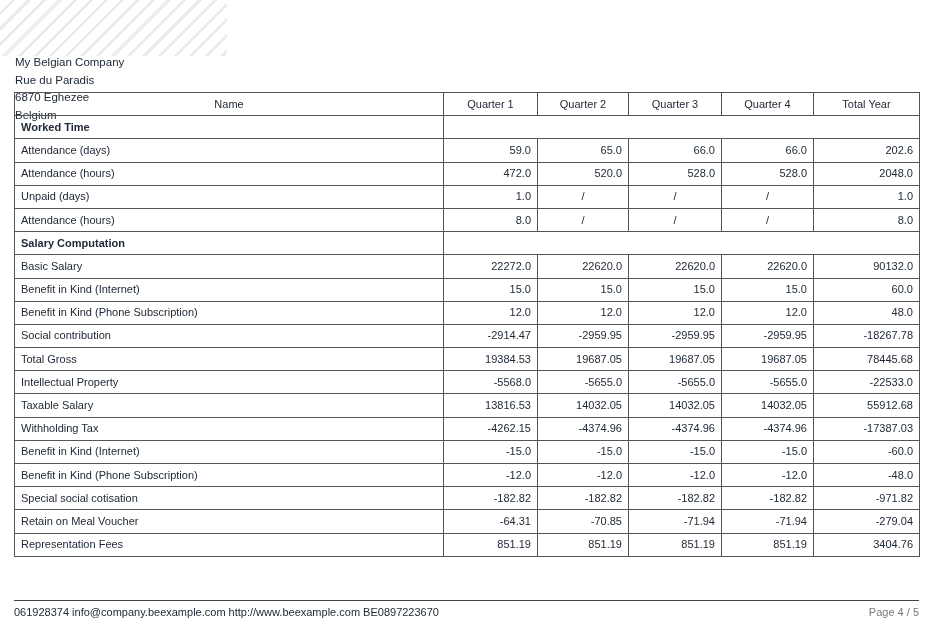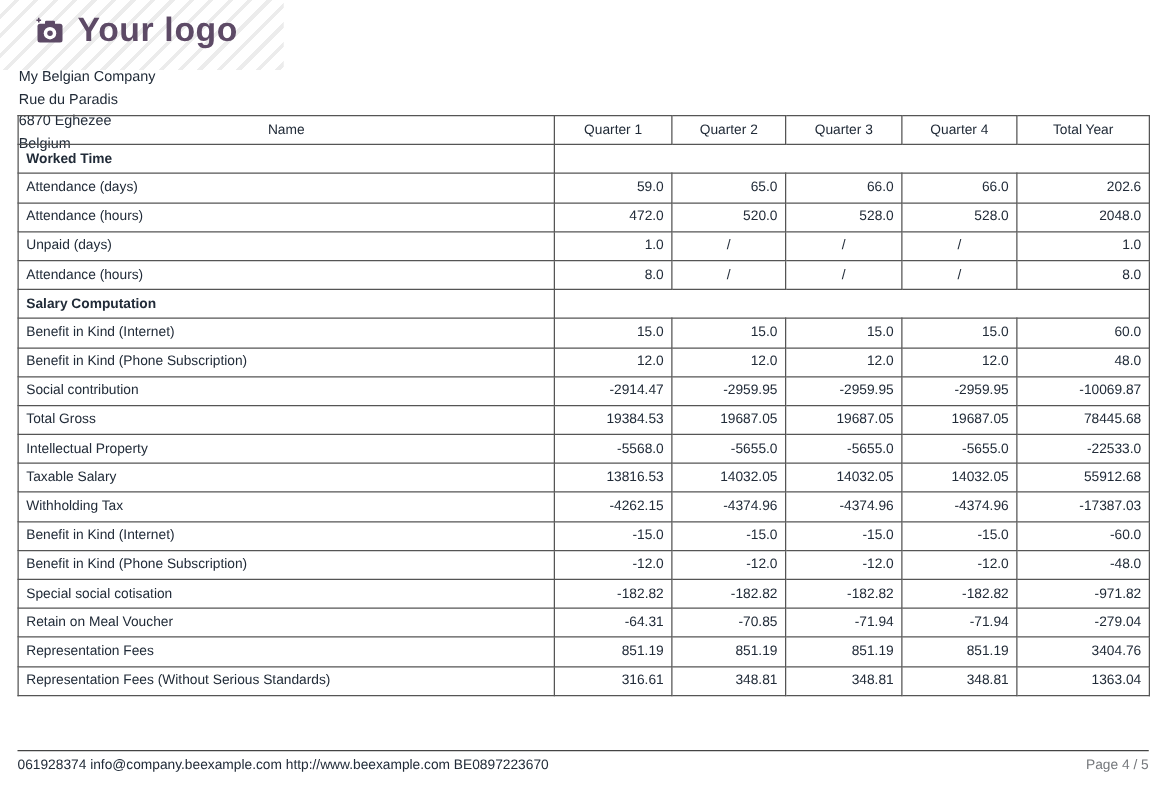--- a/index.html
+++ b/index.html
@@ -106,34 +106,20 @@
   .footer-contact{color:var(--text);}
   .footer-page{color:var(--muted);}
 </style>
 </head>
 <body>
 
 <div class="page">
 
   <div class="hatch"></div>
 
-  <div class="logo">
-    <span style="display:inline-flex;">
-      <svg width="28" height="28" viewBox="0 0 28 28">
-        <g fill="#5d4a66">
-          <path d="M4.6 3.2 h1.6 v1.6 h1.6 v1.6 h-1.6 v1.6 h-1.6 v-1.6 h-1.6 v-1.6 h1.6 z" transform="scale(0.78) translate(1,1)"></path>
-          <rect x="10" y="5.5" width="8" height="4" rx="1"></rect>
-          <rect x="4" y="8" width="20" height="15" rx="2"></rect>
-        </g>
-        <circle cx="14" cy="15.5" r="5" fill="#ffffff"></circle>
-        <circle cx="14" cy="15.5" r="2.2" fill="#5d4a66"></circle>
-      </svg>
-    </span>
-    <span class="logo-text">Your logo</span>
-  </div>
 
   <div class="address">
     <div>My Belgian Company</div>
     <div>Rue du Paradis</div>
     <div>6870 Eghezee</div>
     <div>Belgium</div>
   </div>
 
   <table class="report-table">
     <colgroup>
@@ -189,20 +175,28 @@
           <td class="val slash">/</td>
           <td class="val slash">/</td>
           <td class="val slash">/</td>
           <td class="val">8.0</td>
         </tr>
         <tr>
           <td class="label section">Salary Computation</td>
           <td colspan="5"></td>
         </tr>
         <tr>
+          <td class="label">Basic Salary</td>
+          <td class="val">22272.0</td>
+          <td class="val">22620.0</td>
+          <td class="val">22620.0</td>
+          <td class="val">22620.0</td>
+          <td class="val">90132.0</td>
+        </tr>
+        <tr>
           <td class="label">Benefit in Kind (Internet)</td>
           <td class="val">15.0</td>
           <td class="val">15.0</td>
           <td class="val">15.0</td>
           <td class="val">15.0</td>
           <td class="val">60.0</td>
         </tr>
         <tr>
           <td class="label">Benefit in Kind (Phone Subscription)</td>
           <td class="val">12.0</td>
@@ -210,21 +204,21 @@
           <td class="val">12.0</td>
           <td class="val">12.0</td>
           <td class="val">48.0</td>
         </tr>
         <tr>
           <td class="label">Social contribution</td>
           <td class="val">-2914.47</td>
           <td class="val">-2959.95</td>
           <td class="val">-2959.95</td>
           <td class="val">-2959.95</td>
-          <td class="val">-10069.87</td>
+          <td class="val">-18267.78</td>
         </tr>
         <tr>
           <td class="label">Total Gross</td>
           <td class="val">19384.53</td>
           <td class="val">19687.05</td>
           <td class="val">19687.05</td>
           <td class="val">19687.05</td>
           <td class="val">78445.68</td>
         </tr>
         <tr>
@@ -284,28 +278,20 @@
           <td class="val">-279.04</td>
         </tr>
         <tr>
           <td class="label">Representation Fees</td>
           <td class="val">851.19</td>
           <td class="val">851.19</td>
           <td class="val">851.19</td>
           <td class="val">851.19</td>
           <td class="val">3404.76</td>
         </tr>
-        <tr>
-          <td class="label">Representation Fees (Without Serious Standards)</td>
-          <td class="val">316.61</td>
-          <td class="val">348.81</td>
-          <td class="val">348.81</td>
-          <td class="val">348.81</td>
-          <td class="val">1363.04</td>
-        </tr>
       </tbody>
   </table>
 
   <div class="footer-rule"></div>
   <div class="footer">
     <span class="footer-contact">061928374 info@company.beexample.com http://www.beexample.com BE0897223670</span>
     <span class="footer-page">Page 4 / 5</span>
   </div>
 
 </div>

